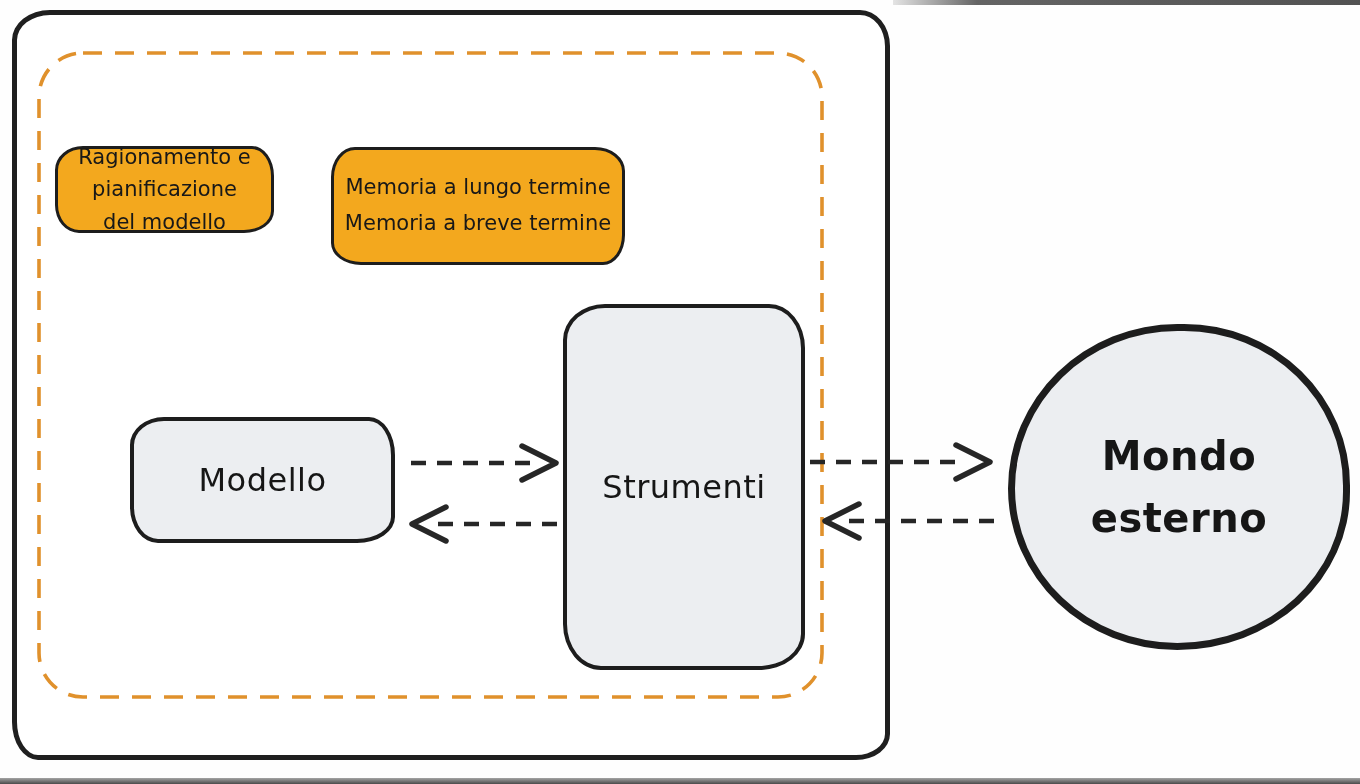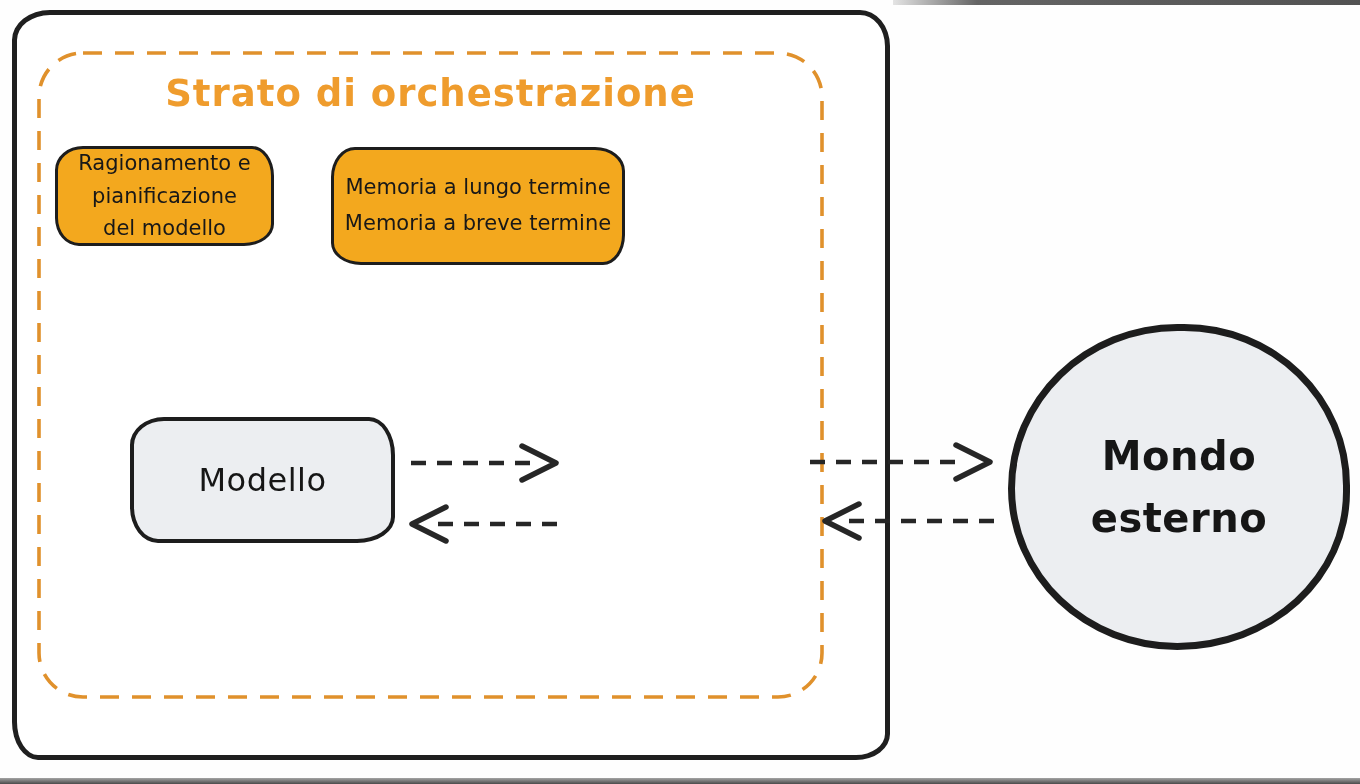--- a/index.html
+++ b/index.html
@@ -61,21 +61,21 @@
     display: flex;
     align-items: center;
     justify-content: center;
     text-align: center;
     color: #181818;
     font-size: 21px;
     line-height: 1.55;
     white-space: pre-line;
   }
   .chip-reasoning {
-    left: 55px; top: 146px; width: 219px; height: 100px;
+    left: 55px; top: 146px; width: 219px; height: 87px;
     border-radius: 28px 22px 30px 24px / 24px 30px 22px 28px;
   }
   .chip-memory {
     left: 291px; top: 147px; width: 294px; height: 118px;
     border-radius: 24px 30px 22px 30px / 30px 24px 30px 22px;
     line-height: 1.7;
     margin-left: 40px;
   }
   .chip-instructions {
     left: 598px; top: 149px; width: 202px; height: 113px;
@@ -139,32 +139,32 @@
 
   <div class="artifact-top"></div>
   <div class="artifact-bottom"></div>
 
   <div class="agent-box"></div>
 
   <svg class="orch-svg" viewBox="0 0 789 650">
     <rect x="3" y="3" width="783" height="644" rx="44" ry="44" fill="none" stroke="#e0912c" stroke-width="3.6" stroke-dasharray="19 13"></rect>
   </svg>
 
-  <div class="orch-title">Strato di orchestrazione</div>
 
   <div class="chip chip-reasoning">Ragionamento e
 pianificazione
 del modello</div>
 
   <div class="chip chip-memory">Memoria a lungo termine
 Memoria a breve termine</div>
 
 
   <div class="node node-model">Modello</div>
 
+  <div class="node node-tools">Strumenti</div>
 
   <div class="node node-world">Mondo
 esterno</div>
 
   <svg class="arrows" viewBox="0 0 1360 784">
 
     <g>
       <line x1="411" y1="463" x2="536" y2="463"></line>
       <polyline points="522,446 556,463 522,480"></polyline>
     </g>

